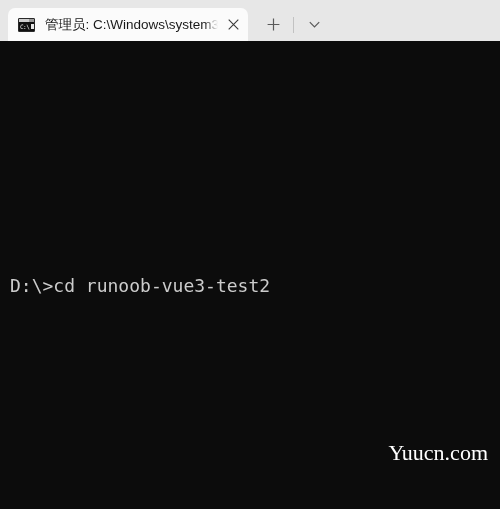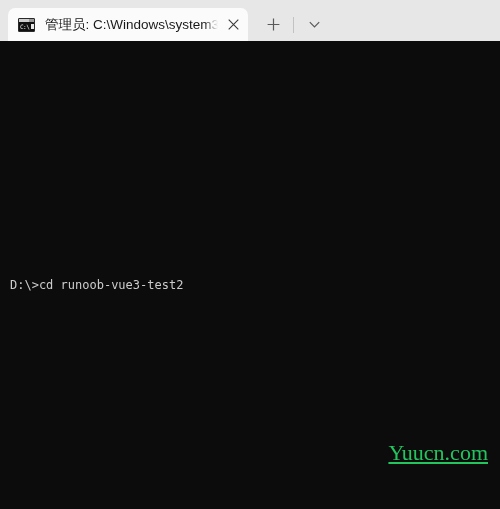--- a/index.html
+++ b/index.html
@@ -145,21 +145,21 @@
 
   
   .terminal {
     position: absolute;
     top: 41px; left: 0;
     width: 500px;
     height: 439px;
     background: #0c0c0c;
     overflow: hidden;
     font-family: "DejaVu Sans Mono", monospace;
-    font-size: 12px;
+    font-size: 18px;
     line-height: 19px;
     color: #cccccc;
     padding: 45px 0 0 10px;
     box-sizing: border-box;
     white-space: pre;
   }
 
   .line { height: 19px; white-space: pre; }
   .blank { height: 19px; }
 
@@ -173,25 +173,24 @@
     height: 18px;
     background: #cccccc;
   }
 
   .watermark {
     position: absolute;
     right: 12px;
     top: 440px;
     font-family: "Liberation Serif", serif;
     font-size: 22px;
-    color: #22c55e;
+    color: #ffffff;
     letter-spacing: 0px;
     pointer-events: none;
     user-select: none;
-    text-decoration: underline;
   }
 </style>
 </head>
 <body>
 
 <div id="app">
 
   <div class="titlebar">
     <div class="tabstrip">
 

